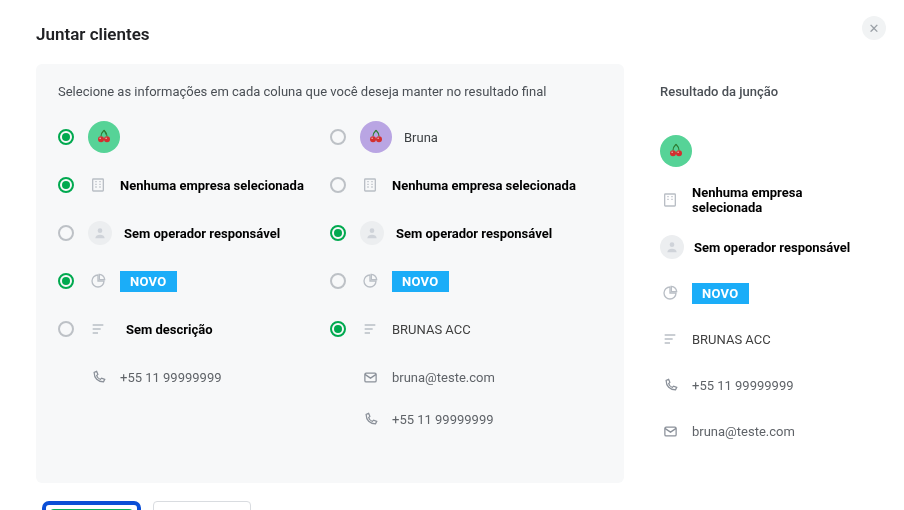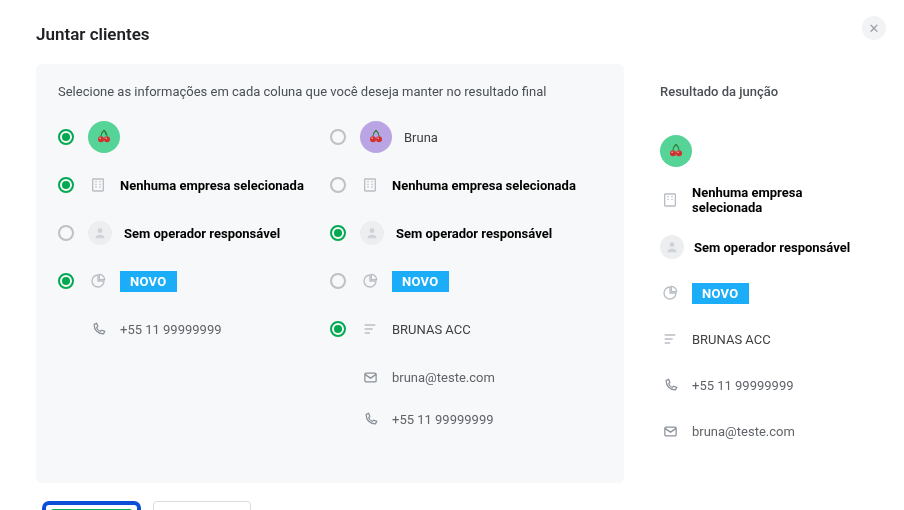--- a/index.html
+++ b/index.html
@@ -92,20 +92,29 @@
           <div class="row">
             <span class="radio sel"></span>
             <span class="icon-slot">
               <svg width="16" height="16" viewBox="0 0 24 24" fill="none" stroke="#b9bec5" stroke-width="2">
                   <path d="M12 3a9 9 0 1 0 9 9h-9z"></path>
                   <path d="M14 2a9 9 0 0 1 8 8h-8z"></path>
                 </svg>
             </span>
             <span class="badge">NOVO</span>
           </div>
+          <div class="row">
+            <span class="radio"></span>
+            <span class="icon-slot">
+              <svg width="16" height="16" viewBox="0 0 24 24" stroke="#b9bec5" stroke-width="2">
+                  <path d="M4 6h16M4 12h12M4 18h8"></path>
+                </svg>
+            </span>
+            <span class="txt muted" style="margin-left:18px;">Sem descrição</span>
+          </div>
           <div class="row contact">
             <span class="icon-slot">
               <svg width="15" height="15" viewBox="0 0 24 24" fill="none" stroke="#8a9099" stroke-width="2">
                   <path d="M5 4c0 9 6 15 15 15l2-4-5-2-2 2c-3-1-5-3-6-6l2-2-2-5z"></path>
                 </svg>
             </span>
             <span class="txt desc">+55 11 99999999</span>
           </div>
         </div>
 

